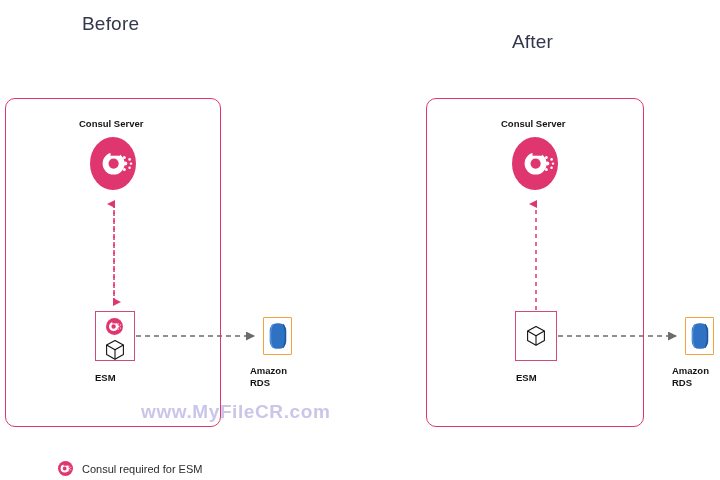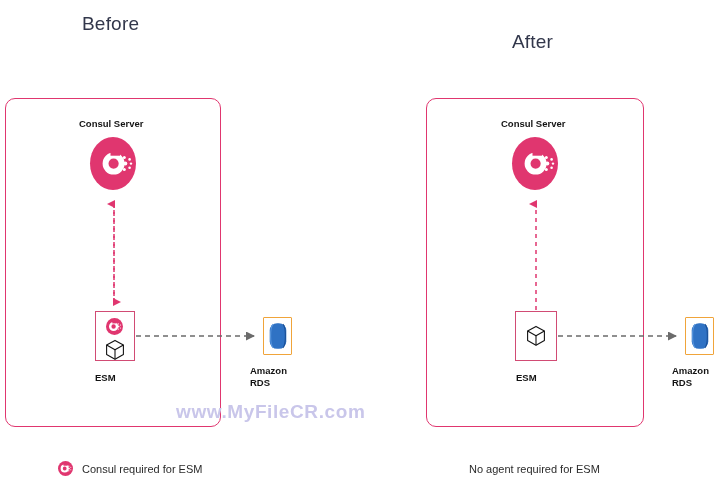--- a/index.html
+++ b/index.html
@@ -157,21 +157,20 @@
   #watermark {
     position: absolute;
     left: 141px;
     top: 393px;
     font-size: 19px;
     font-weight: bold;
     color: #c9c6ea;
     letter-spacing: 0.6px;
     white-space: nowrap;
     font-family: "Liberation Sans", sans-serif;
-    margin-left: 35px;
   }
 </style>
 </head>
 <body>
 
 <div class="stage">
 
   <div class="panel-title" id="title-before">Before</div>
 
   <div class="panel-title" id="title-after">After</div>
@@ -314,17 +313,16 @@
       <circle cx="11.0" cy="7.5" r="0.85" fill="#ffffff"></circle>
       <circle cx="10.8" cy="5.2" r="0.62" fill="#ffffff"></circle>
       <circle cx="10.8" cy="9.8" r="0.62" fill="#ffffff"></circle>
       <circle cx="12.8" cy="6.2" r="0.52" fill="#ffffff"></circle>
       <circle cx="12.8" cy="8.8" r="0.52" fill="#ffffff"></circle>
     </svg>
   </div>
 
   <div class="legend-text" id="legend-before-text">Consul required for ESM</div>
 
-  <div class="legend-text" id="legend-after-text">No agent required for ESM</div>
 
   <div id="watermark">www.MyFileCR.com</div>
 
 </div>
 
 </body></html>

